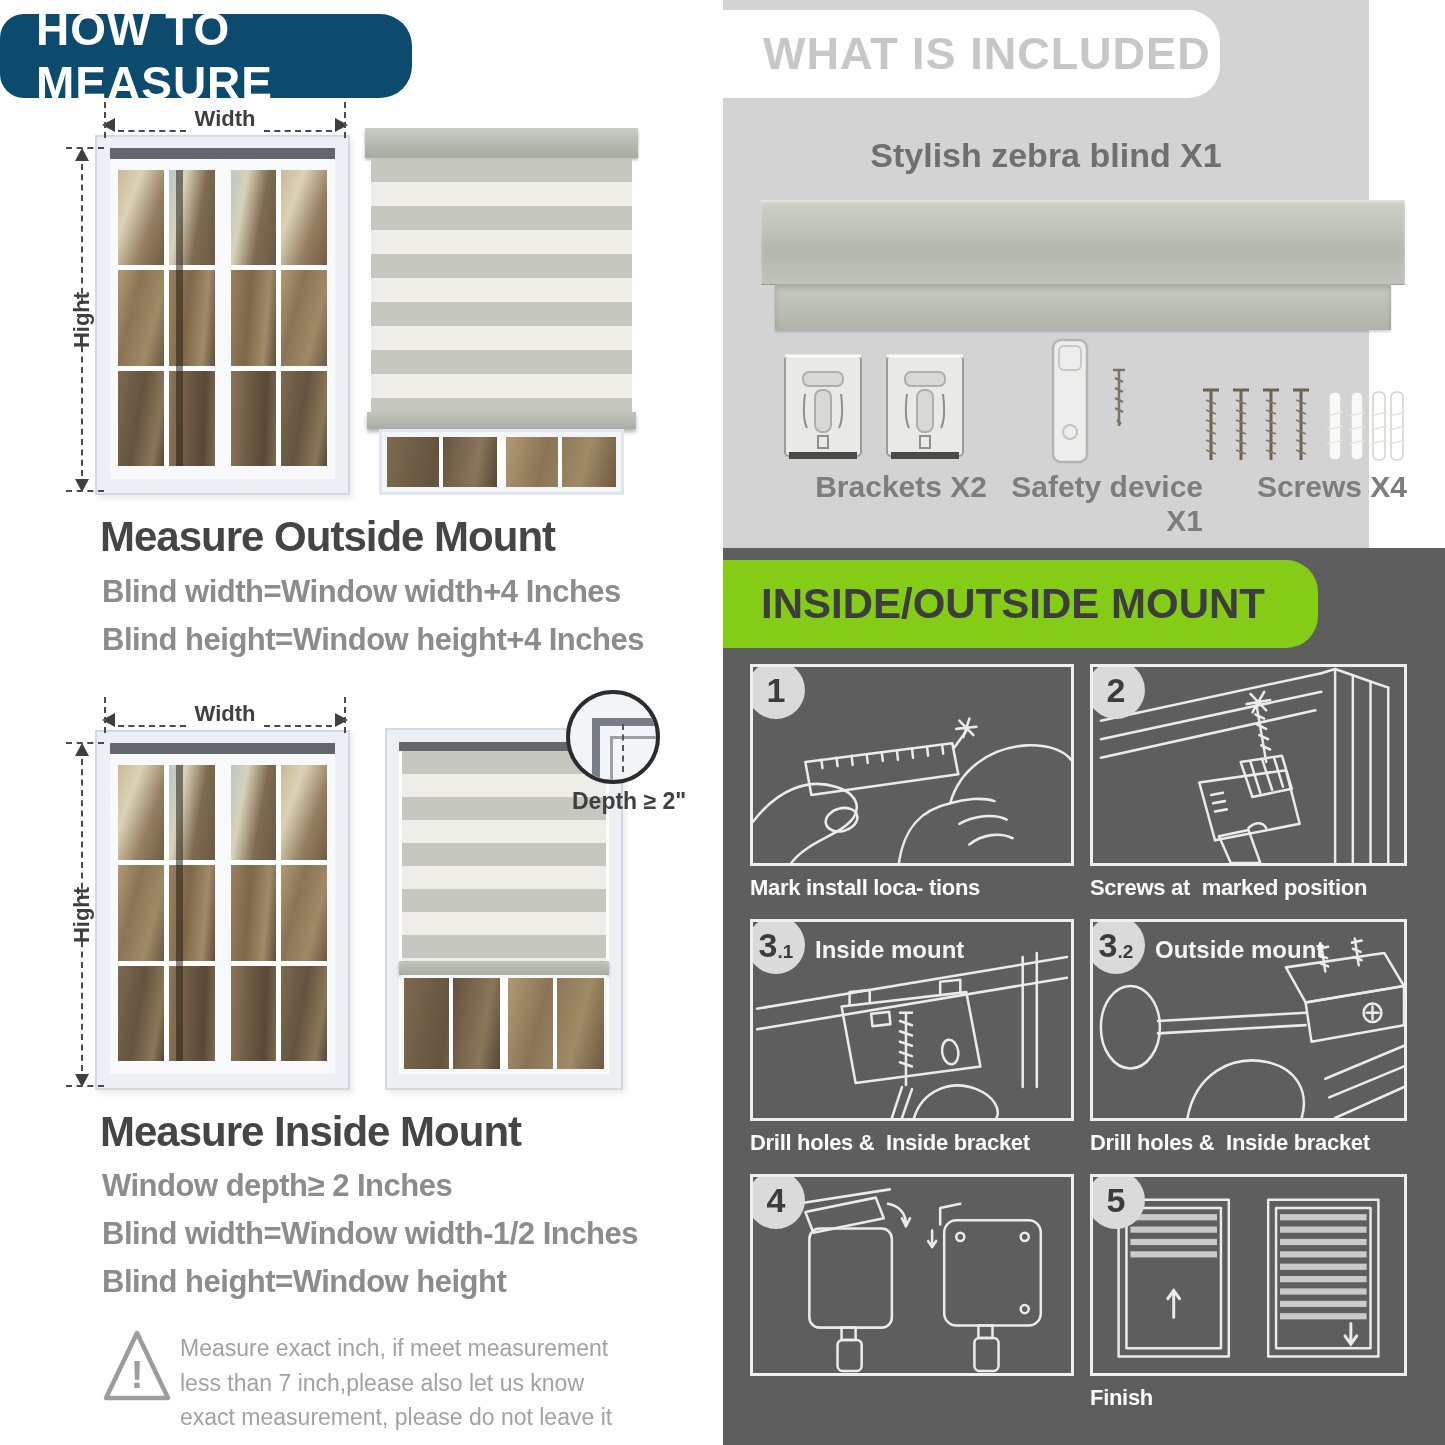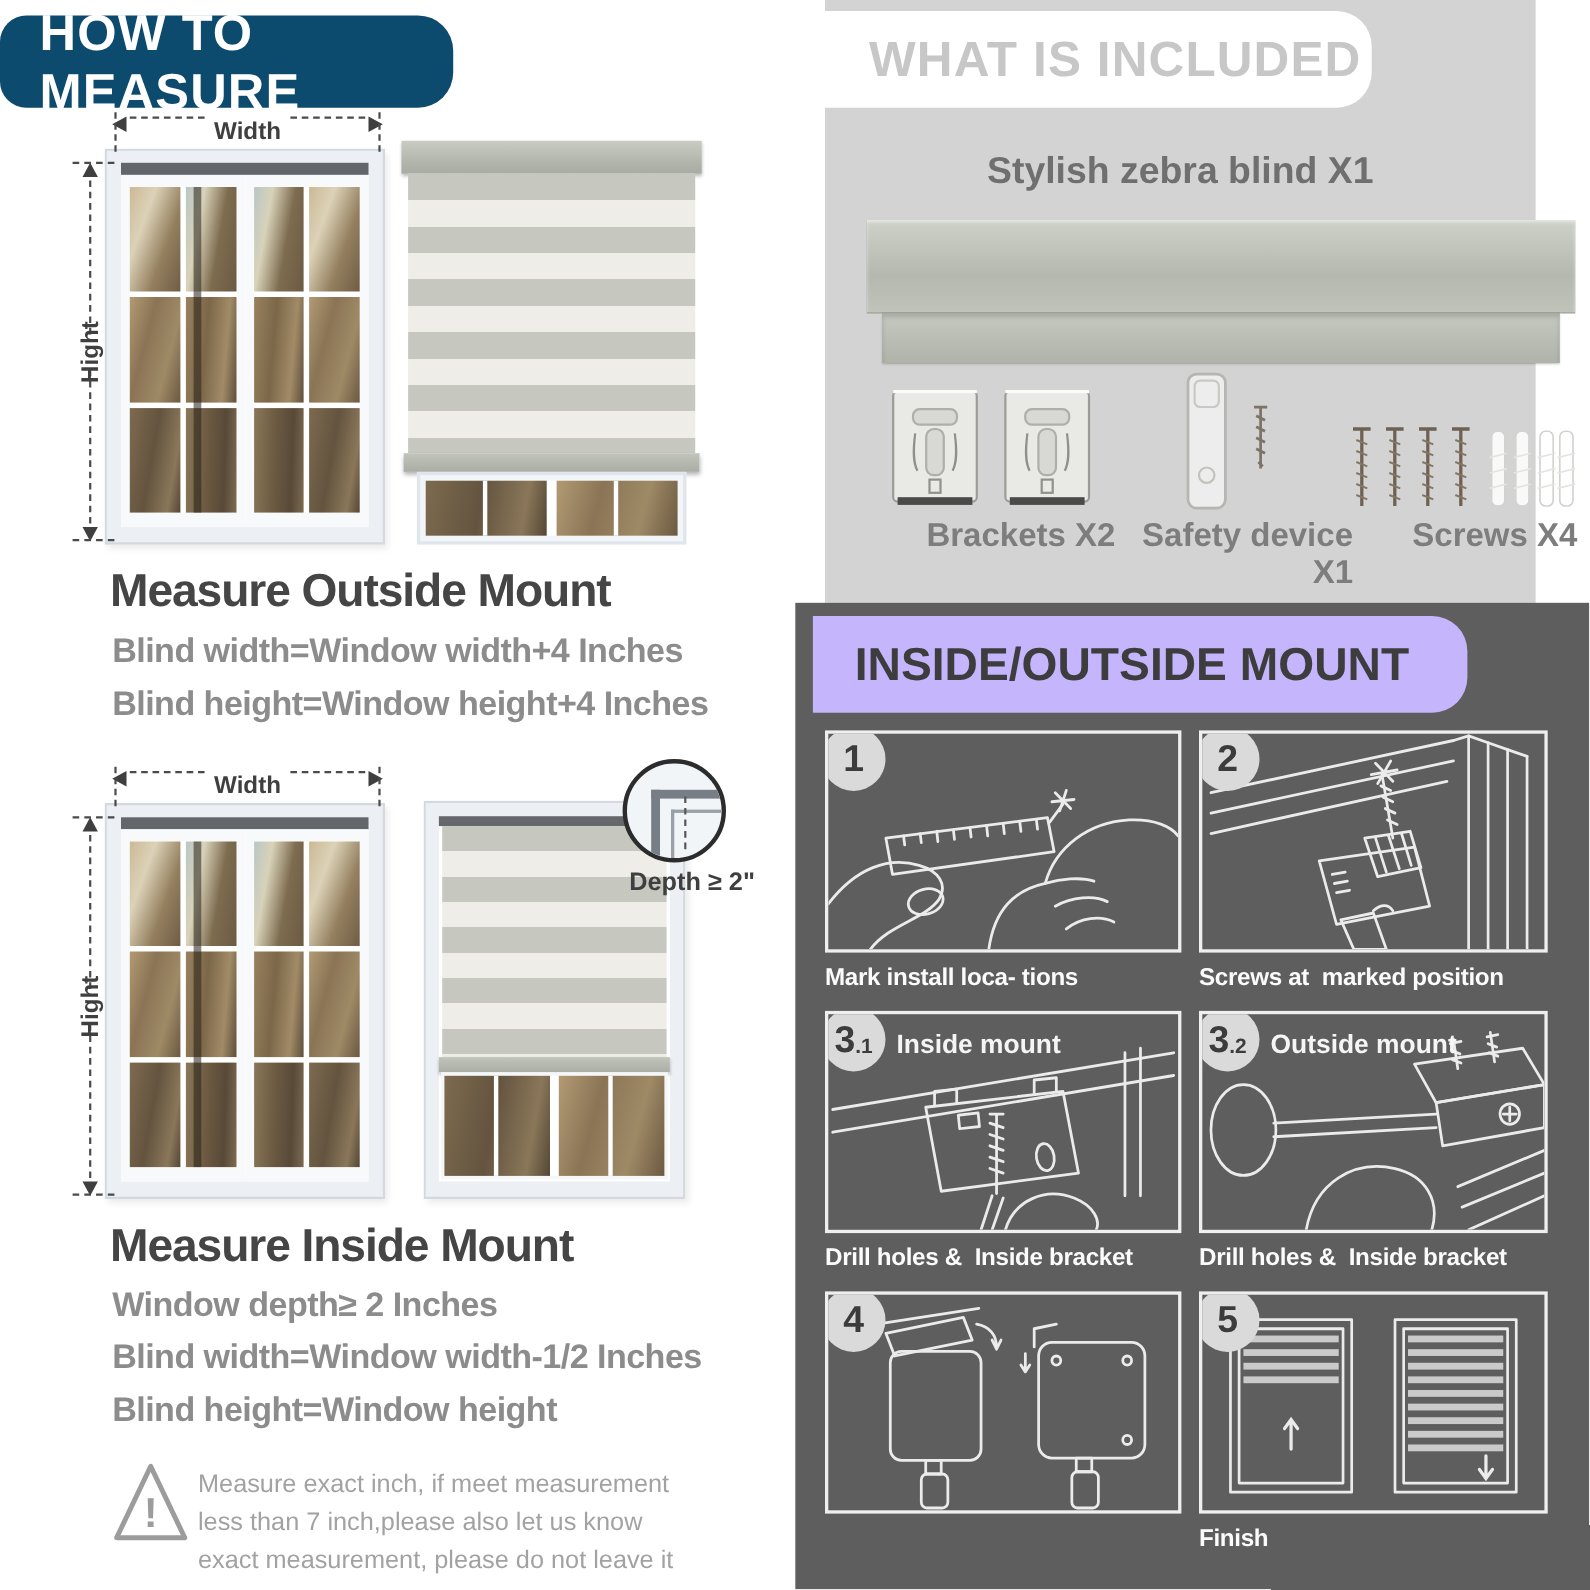--- a/index.html
+++ b/index.html
@@ -52,21 +52,21 @@
   .b2-inner{position:absolute;left:14px;right:14px;top:14px;bottom:16px;background:#fff;}
   .b2-top{position:absolute;left:0;right:0;top:0;height:9px;background:#64686c;}
   .b2-shade{position:absolute;left:3px;right:3px;top:9px;height:210px;
     background:repeating-linear-gradient(180deg,#c6c8bf 0 23px,#eeede8 23px 46px);}
   .b2-rail{position:absolute;left:0;right:0;top:219px;height:14px;
     background:linear-gradient(180deg,#c0c4bb,#a9ada3);box-shadow:0 2px 3px rgba(0,0,0,.25);}
   .b2-panes{position:absolute;left:2px;right:2px;top:233px;bottom:2px;display:grid;
     grid-template-columns:1fr 1fr;gap:8px;background:#fff;border:3px solid #f4f6f8;box-sizing:border-box;}
 
   
-  .hmeas{position:absolute;display:flex;align-items:flex-start;color:#3f3f3f;}
+  .hmeas{position:absolute;display:flex;align-items:flex-end;color:#3f3f3f;}
   .hmeas .seg{flex:1;height:0;border-top:2px dashed #4a4a4a;margin:0 3px;}
   .hmeas .lab{font-size:22px;font-weight:bold;margin:0 6px;white-space:nowrap;}
   .ah-l{width:0;height:0;border-top:7px solid transparent;border-bottom:7px solid transparent;border-right:13px solid #3f3f3f;}
   .ah-r{width:0;height:0;border-top:7px solid transparent;border-bottom:7px solid transparent;border-left:13px solid #3f3f3f;}
   .vmeas{position:absolute;display:flex;flex-direction:column;align-items:center;color:#3f3f3f;width:24px;}
   .vmeas .segv{flex:1;width:0;border-left:2px dashed #4a4a4a;margin:3px 0;}
   .vmeas .lab{font-size:22px;font-weight:bold;transform:rotate(-90deg);white-space:nowrap;}
   .av-t{width:0;height:0;border-left:7px solid transparent;border-right:7px solid transparent;border-bottom:13px solid #3f3f3f;}
   .av-b{width:0;height:0;border-left:7px solid transparent;border-right:7px solid transparent;border-top:13px solid #3f3f3f;}
   .vtick{position:absolute;width:0;border-left:2px dashed #4a4a4a;}
@@ -77,38 +77,38 @@
     background:#f2f5f8;box-sizing:border-box;overflow:hidden;z-index:5;}
   .mag-l1{position:absolute;left:22px;top:24px;right:-10px;bottom:-10px;border-left:8px solid #787e86;border-top:8px solid #787e86;}
   .mag-l2{position:absolute;left:40px;top:42px;right:-10px;bottom:-10px;border-left:3px solid #9aa0a7;border-top:3px solid #9aa0a7;}
   .mag-dash{position:absolute;left:52px;top:30px;height:48px;border-left:2px dashed #555;}
   .depth-label{position:absolute;font-size:23px;font-weight:bold;color:#3f3f3f;white-space:nowrap;}
 
   
   .warn-text{position:absolute;font-size:23px;color:#a2a2a2;line-height:1.5;width:452px;}
 
   
-  .right-top{position:absolute;left:750px;top:0;width:646px;height:548px;background:#d3d3d3;}
+  .right-top{position:absolute;left:723px;top:0;width:646px;height:548px;background:#d3d3d3;}
   .banner-included{position:absolute;left:0;top:10px;width:497px;height:88px;background:#ffffff;
     border-radius:0 32px 32px 0;color:#c7c7c7;font-size:45px;font-weight:bold;
     display:flex;align-items:center;padding-left:40px;letter-spacing:1px;box-sizing:border-box;}
   .product-title{position:absolute;left:0;right:0;top:136px;text-align:center;
     font-size:34px;font-weight:bold;color:#6f6f6f;}
   .rail-top{position:absolute;left:38px;top:200px;width:644px;height:84px;
     background:linear-gradient(180deg,#cdd1c8 0%,#b4b8ae 60%,#bfc3b9 100%),
                repeating-linear-gradient(90deg,rgba(255,255,255,.05) 0 3px,transparent 3px 7px);
     box-shadow:0 1px 0 #979d90, inset 0 2px 3px rgba(255,255,255,.5);}
   .rail-bottom{position:absolute;left:52px;top:284px;width:616px;height:46px;
     background:linear-gradient(180deg,#c5c9c0 0%,#afb3a9 100%);
     box-shadow:inset 0 4px 5px rgba(0,0,0,.16), 0 2px 2px rgba(0,0,0,.18);}
   .item-label{position:absolute;top:470px;font-size:30px;font-weight:bold;color:#7d7d7d;text-align:right;}
 
   
   .right-dark{position:absolute;left:723px;top:548px;width:722px;height:897px;background:#5e5e5e;}
-  .banner-mount{position:absolute;left:16px;top:12px;width:595px;height:88px;background:#c4b5fd;
+  .banner-mount{position:absolute;left:0;top:12px;width:595px;height:88px;background:#84cc16;
     border-radius:0 32px 32px 0;color:#3d3d3d;font-size:42px;font-weight:bold;
     display:flex;align-items:center;padding-left:38px;box-sizing:border-box;}
   .steps{position:absolute;left:27px;top:116px;width:657px;display:grid;
     grid-template-columns:324px 317px;column-gap:16px;row-gap:18px;}
   .panel{height:196px;border:3px solid #efefef;position:relative;overflow:hidden;}
   .panel svg{position:absolute;left:0;top:0;width:100%;height:100%;}
   .badge{position:absolute;top:-6px;left:-6px;width:58px;height:58px;border-radius:50%;
     background:#dadada;color:#3c3c3c;font-weight:bold;font-size:34px;
     display:flex;align-items:center;justify-content:center;z-index:3;}
   .badge .sub{font-size:19px;margin-top:14px;}

